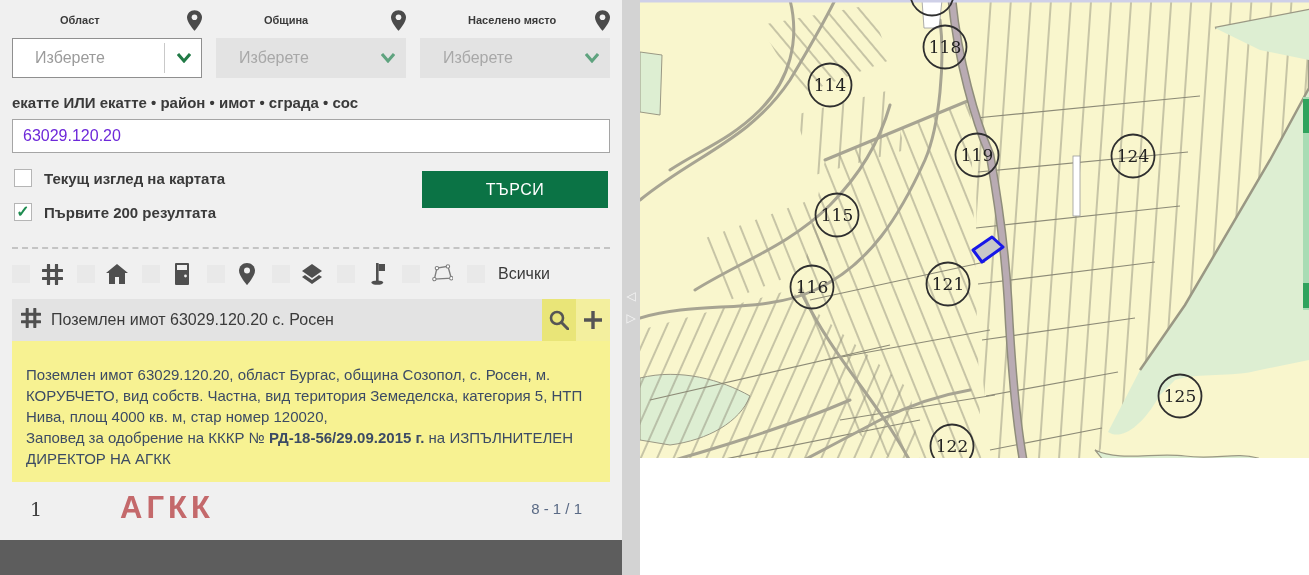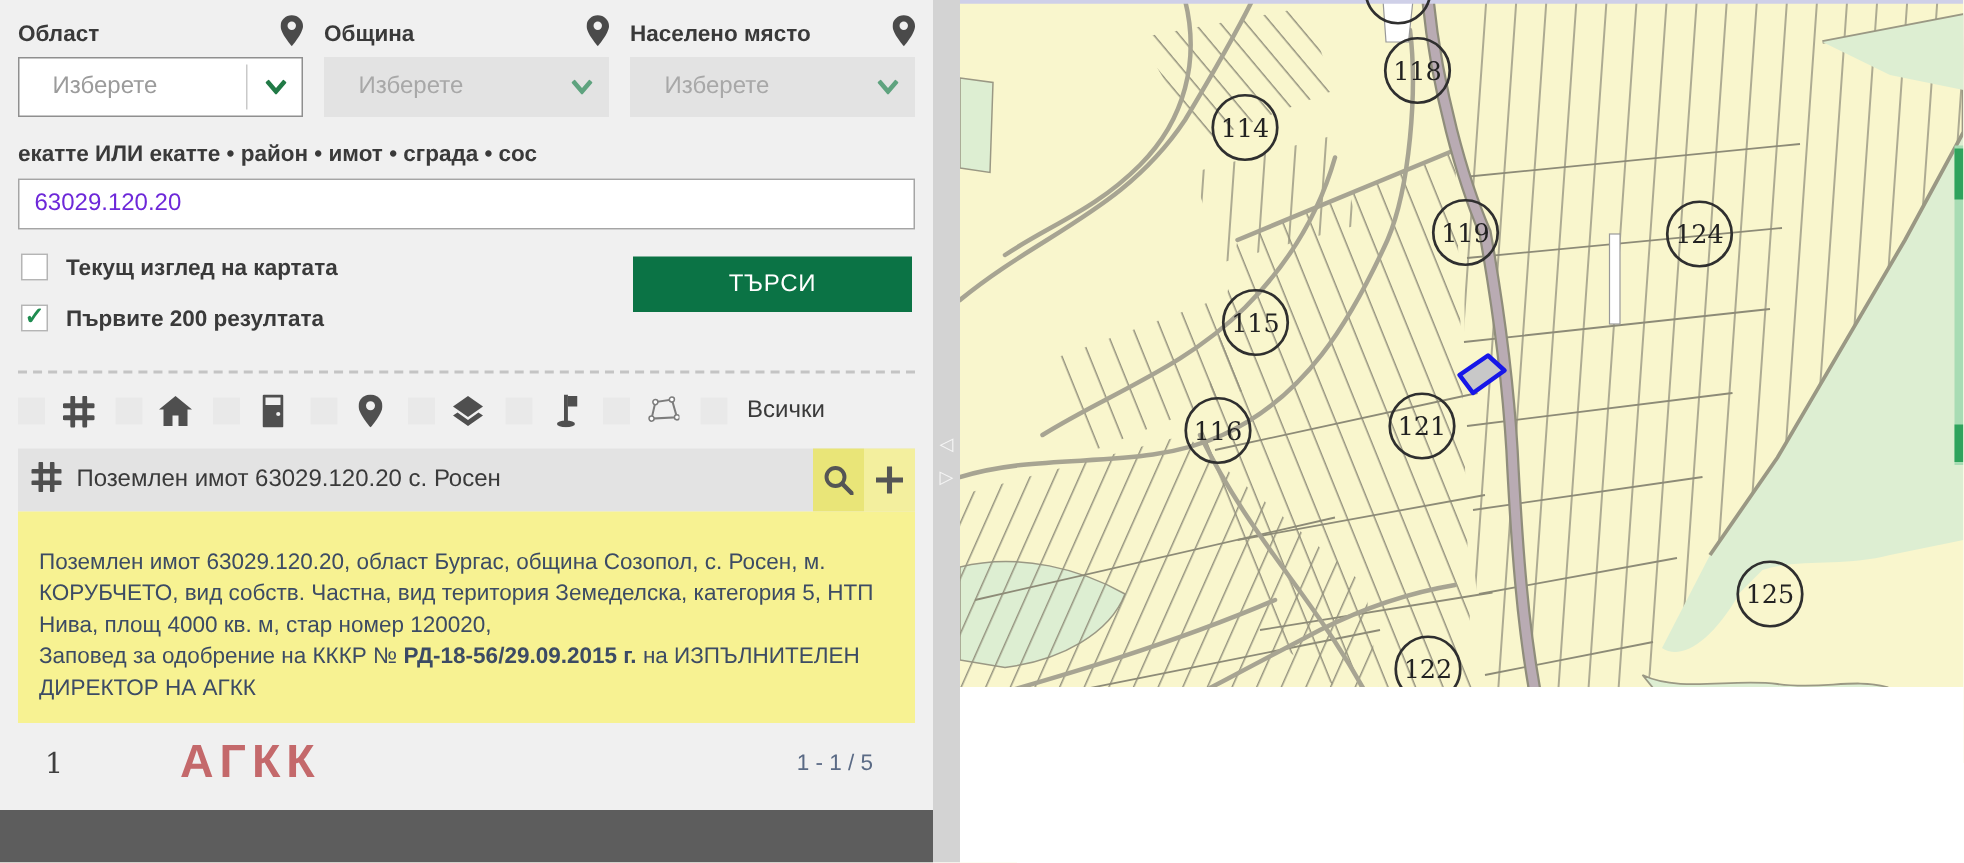--- a/index.html
+++ b/index.html
@@ -4,21 +4,21 @@
 <style>
   html,body{margin:0;padding:0;background:#fff;}
   #app{position:relative;width:1309px;height:575px;overflow:hidden;
        font-family:"Liberation Sans",sans-serif;color:#3a3a3a;display:flex;}
 
   
   #panel{width:622px;height:575px;background:#f0f0f0;display:flex;flex-direction:column;flex:none;}
   .selects-row{display:flex;gap:14px;margin:8px 12px 0 12px;}
   .sel-group{width:190px;}
   .label-row{display:flex;justify-content:space-between;align-items:flex-start;height:30px;}
-  .label-row .lbl{font-size:15px;font-weight:bold;color:#3a3a3a;padding-top:6px;}
+  .label-row .lbl{font-size:11px;font-weight:bold;color:#3a3a3a;padding-top:6px;margin-left:48px;}
   .pin{width:15px;height:21px;flex:none;margin-top:2px;}
   .selbox{height:40px;position:relative;display:flex;align-items:center;box-sizing:border-box;}
   .selbox.enabled{background:#fff;border:1px solid #8f8f8f;}
   .selbox.disabled{background:#e3e3e3;border:1px solid #e3e3e3;}
   .selbox .ph{font-size:16px;padding-left:22px;}
   .selbox.enabled .ph{color:#9b9b9b;}
   .selbox.disabled .ph{color:#a8a8a8;}
   .selbox .chev{position:absolute;right:10px;top:14px;}
   .sep-line{border-left:1px solid #c9c9c9;position:absolute;right:36px;top:4px;bottom:4px;}
 
@@ -233,21 +233,21 @@
     </div>
 
     <div class="info-box">
       <span>Поземлен имот 63029.120.20, област Бургас, община Созопол, с. Росен, м. КОРУБЧЕТО, вид собств. Частна, вид територия Земеделска, категория 5, НТП Нива, площ 4000 кв. м, стар номер 120020,</span><br>
       <span>Заповед за одобрение на КККР № </span><b>РД-18-56/29.09.2015 г.</b><span> на ИЗПЪЛНИТЕЛЕН ДИРЕКТОР НА АГКК</span>
     </div>
 
     <div class="footer">
       <span class="page-num">1</span>
       <span class="watermark">АГКК</span>
-      <span class="range">1 - 1 / 5</span>
+      <span class="range">8 - 1 / 1</span>
     </div>
 
     <div class="panel-dark"></div>
   </div>
 
   <div id="divider">
     <div class="arrow-btn arrow-left">◁</div>
     <div class="arrow-btn arrow-right">▷</div>
   </div>
 

